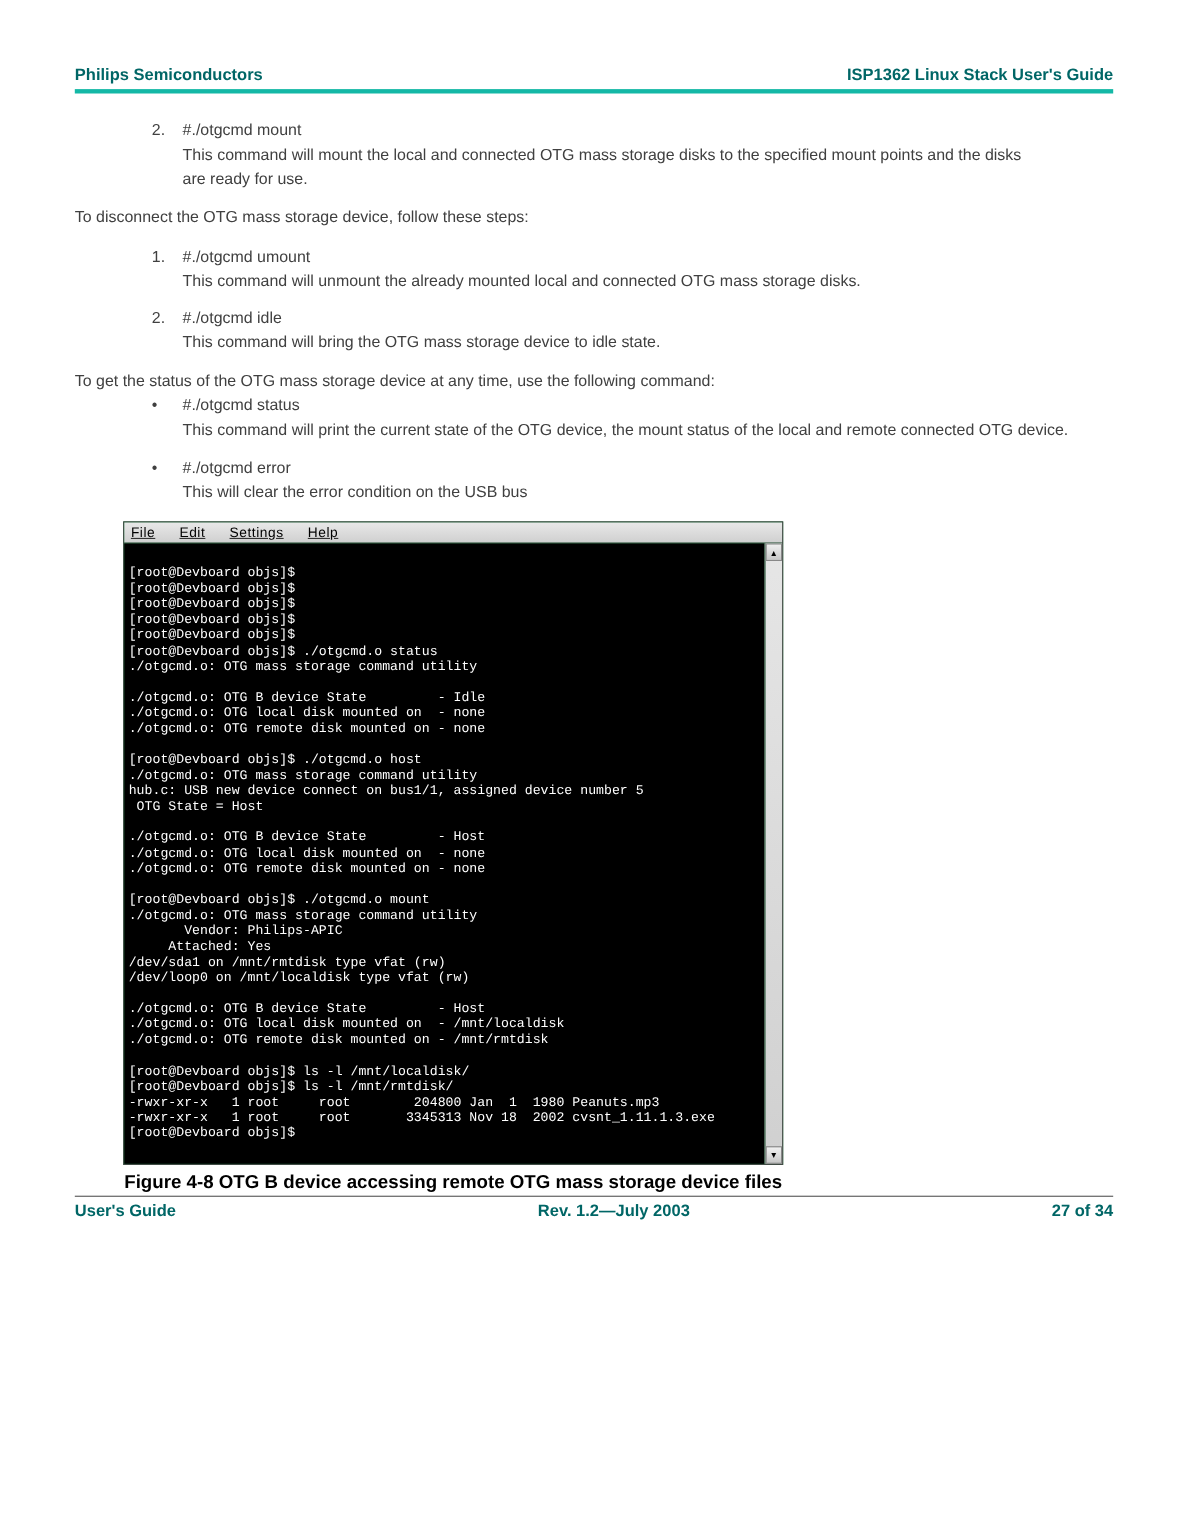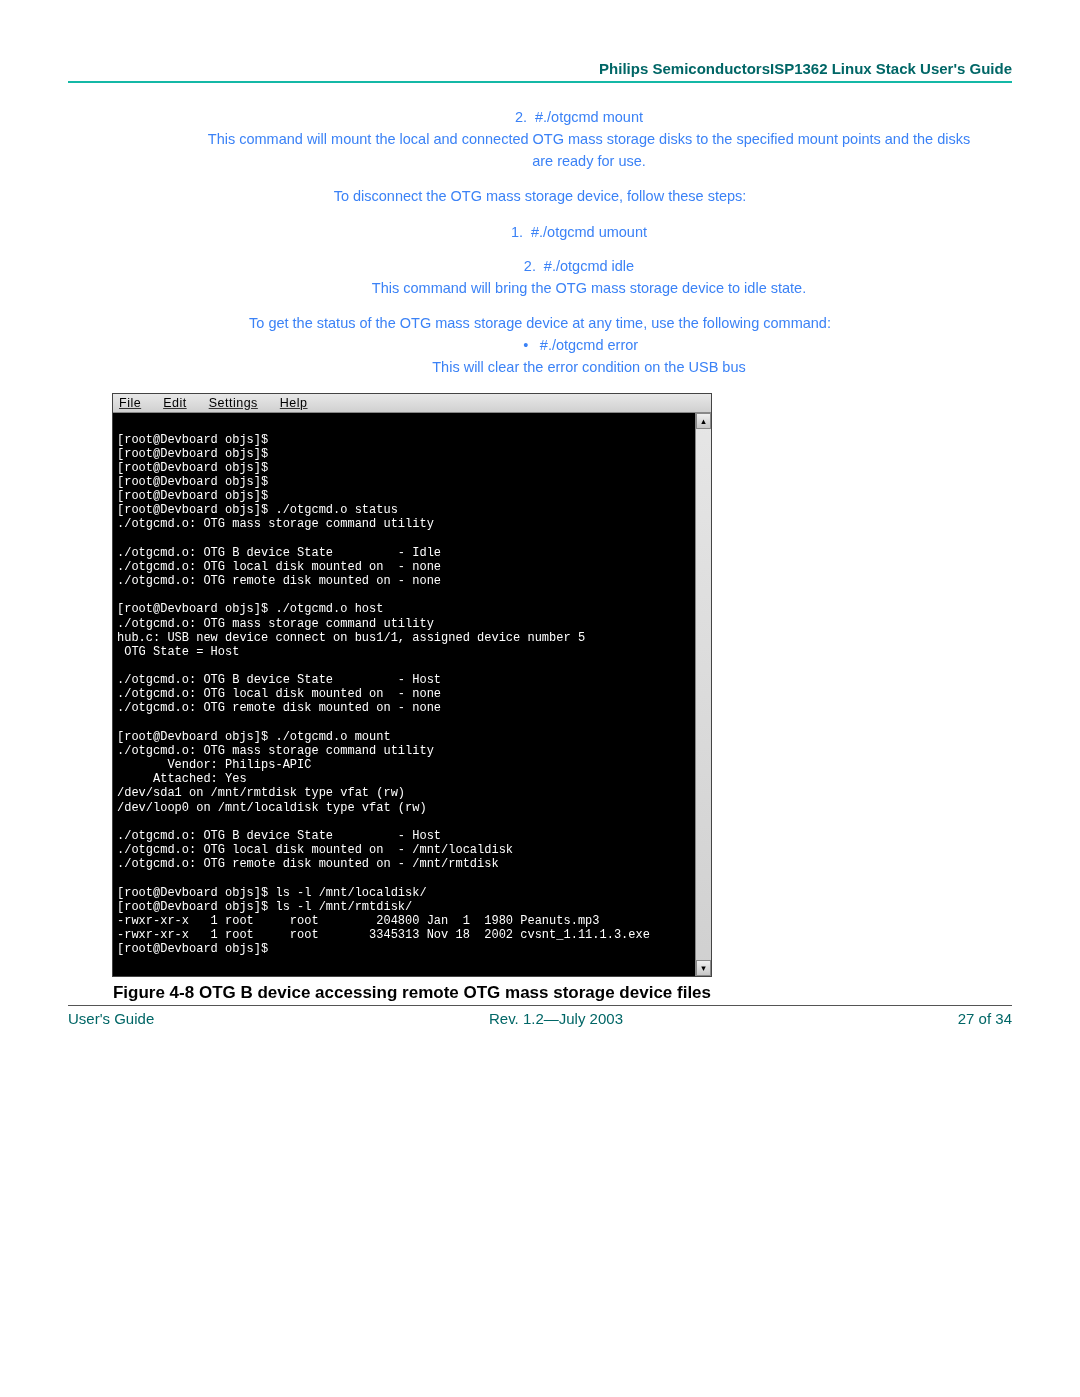--- a/index.html
+++ b/index.html
@@ -1,65 +1,70 @@
 <!DOCTYPE html>
 <html><head>
 <meta charset="utf-8">
 <style>
 * { box-sizing: border-box; margin: 0; padding: 0; }
 body { background: #fff; font-family: Arial, Helvetica, sans-serif; font-size: 14px; color: #000; width: 1080px; margin: 0 auto; }
 .page { padding: 60px 68px 30px 68px; position: relative; }
-.hdr { color: #006666; font-weight: bold; display: flex; justify-content: flex-end; border-bottom: 2px solid #14b8a6; padding-bottom: 4px; margin-bottom: 24px; font-size: 15px; }
-.body-text { color: #3b82f6; line-height: 1.5; font-size: 14.5px; text-align: center; }
+.hdr { color: #006666; font-weight: bold; display: flex; justify-content: space-between; border-bottom: 4px solid #14b8a6; padding-bottom: 4px; margin-bottom: 24px; font-size: 15px; }
+.body-text { color: #404040; line-height: 1.5; font-size: 14.5px; }
 .indent2 { margin-left: 70px; }
 .indent-cmd { margin-left: 104px; }
 .num { display: inline-block; width: 28px; }
 .bullet { display: inline-block; width: 28px; }
 .block { margin-bottom: 14px; }
 .pre-caption { margin-top: 24px; }
 .term-window { margin: 6px 0 0 44px; width: 600px; border: 1px solid #444; background: #15803d; }
 .term-menu { background: linear-gradient(#e8e8e8,#d0d0d0); color:#000; font-size:12.5px; font-family: Tahoma, Arial, sans-serif; padding:2px 6px; letter-spacing: 0.5px; border-bottom:1px solid #888; }
 .term-menu span { margin-right: 18px; text-decoration: underline; text-decoration-color:#333; }
 .term-body-wrap { display:flex; }
 .term-body { background:#000; color:#fff; font-family: "Lucida Console","Courier New",monospace; font-size:12px; line-height:1.18; white-space:pre; padding:20px 4px; flex:1; overflow:hidden; }
 .term-status { background:#cfcfcf; color:#000; font-family:"Lucida Console","Courier New",monospace; font-size:11px; padding:1px 4px; letter-spacing:0.2px; }
 .scrollbar { width:16px; background:linear-gradient(#e6e6e6,#d0d0d0); border-left:1px solid #888; display:flex; flex-direction:column; justify-content:space-between; }
 .sb-btn { height:16px; background:linear-gradient(#f0f0f0,#c8c8c8); border:1px solid #888; font-size:9px; text-align:center; line-height:14px; color:#000; }
 .sb-thumb { flex:1; }
 .fig-caption { text-align:center; font-weight:bold; font-size:17px; margin:6px 0 0 44px; width:600px; }
 .footer-top { display:flex; justify-content:space-between; font-size:11px; color:#333; margin-top:90px; padding:0 2px; }
 .footer-rule { border-top:1px solid #555; margin-top:2px; }
-.footer-bot { display:flex; justify-content:space-between; color:#006666; font-weight:normal; font-size:15px; padding-top:4px; }
+.footer-bot { display:flex; justify-content:space-between; color:#006666; font-weight:bold; font-size:15px; padding-top:4px; }
 </style>
 </head>
 <body>
 <div class="page">
 
 <div class="hdr">
   <span>Philips Semiconductors</span>
   <span>ISP1362 Linux Stack User's Guide</span>
 </div>
 
 <div class="body-text">
   <div class="indent2 block">
     <span class="num">2.</span><span>#./otgcmd mount</span><br>
     <div class="indent-cmd" style="margin-left:28px; display:inline-block; vertical-align:top; width:770px;">This command will mount the local and connected OTG mass storage disks to the specified mount points and the disks are ready for use.</div>
   </div>
 
   <div class="block">To disconnect the OTG mass storage device, follow these steps:</div>
   <div class="indent2">
     <span class="num">1.</span><span>#./otgcmd umount</span><br>
+    <div style="margin-left:28px;">This command will unmount the already mounted local and connected OTG mass storage disks.</div>
   </div>
   <div style="height:12px;"></div>
   <div class="indent2 block">
     <span class="num">2.</span><span>#./otgcmd idle</span><br>
     <div style="margin-left:28px;">This command will bring the OTG mass storage device to idle state.</div>
   </div>
 
   <div>To get the status of the OTG mass storage device at any time, use the following command:</div>
+  <div class="indent2 block">
+    <span class="bullet">•</span><span>#./otgcmd status</span><br>
+    <div style="margin-left:28px;">This command will print the current state of the OTG device, the mount status of the local and remote connected OTG device.</div>
+  </div>
 
   <div class="indent2 block">
     <span class="bullet">•</span><span>#./otgcmd error</span><br>
     <div style="margin-left:28px;">This will clear the error condition on the USB bus</div>
   </div>
 
 </div>
 
 <div class="term-window">
   <div class="term-menu">

